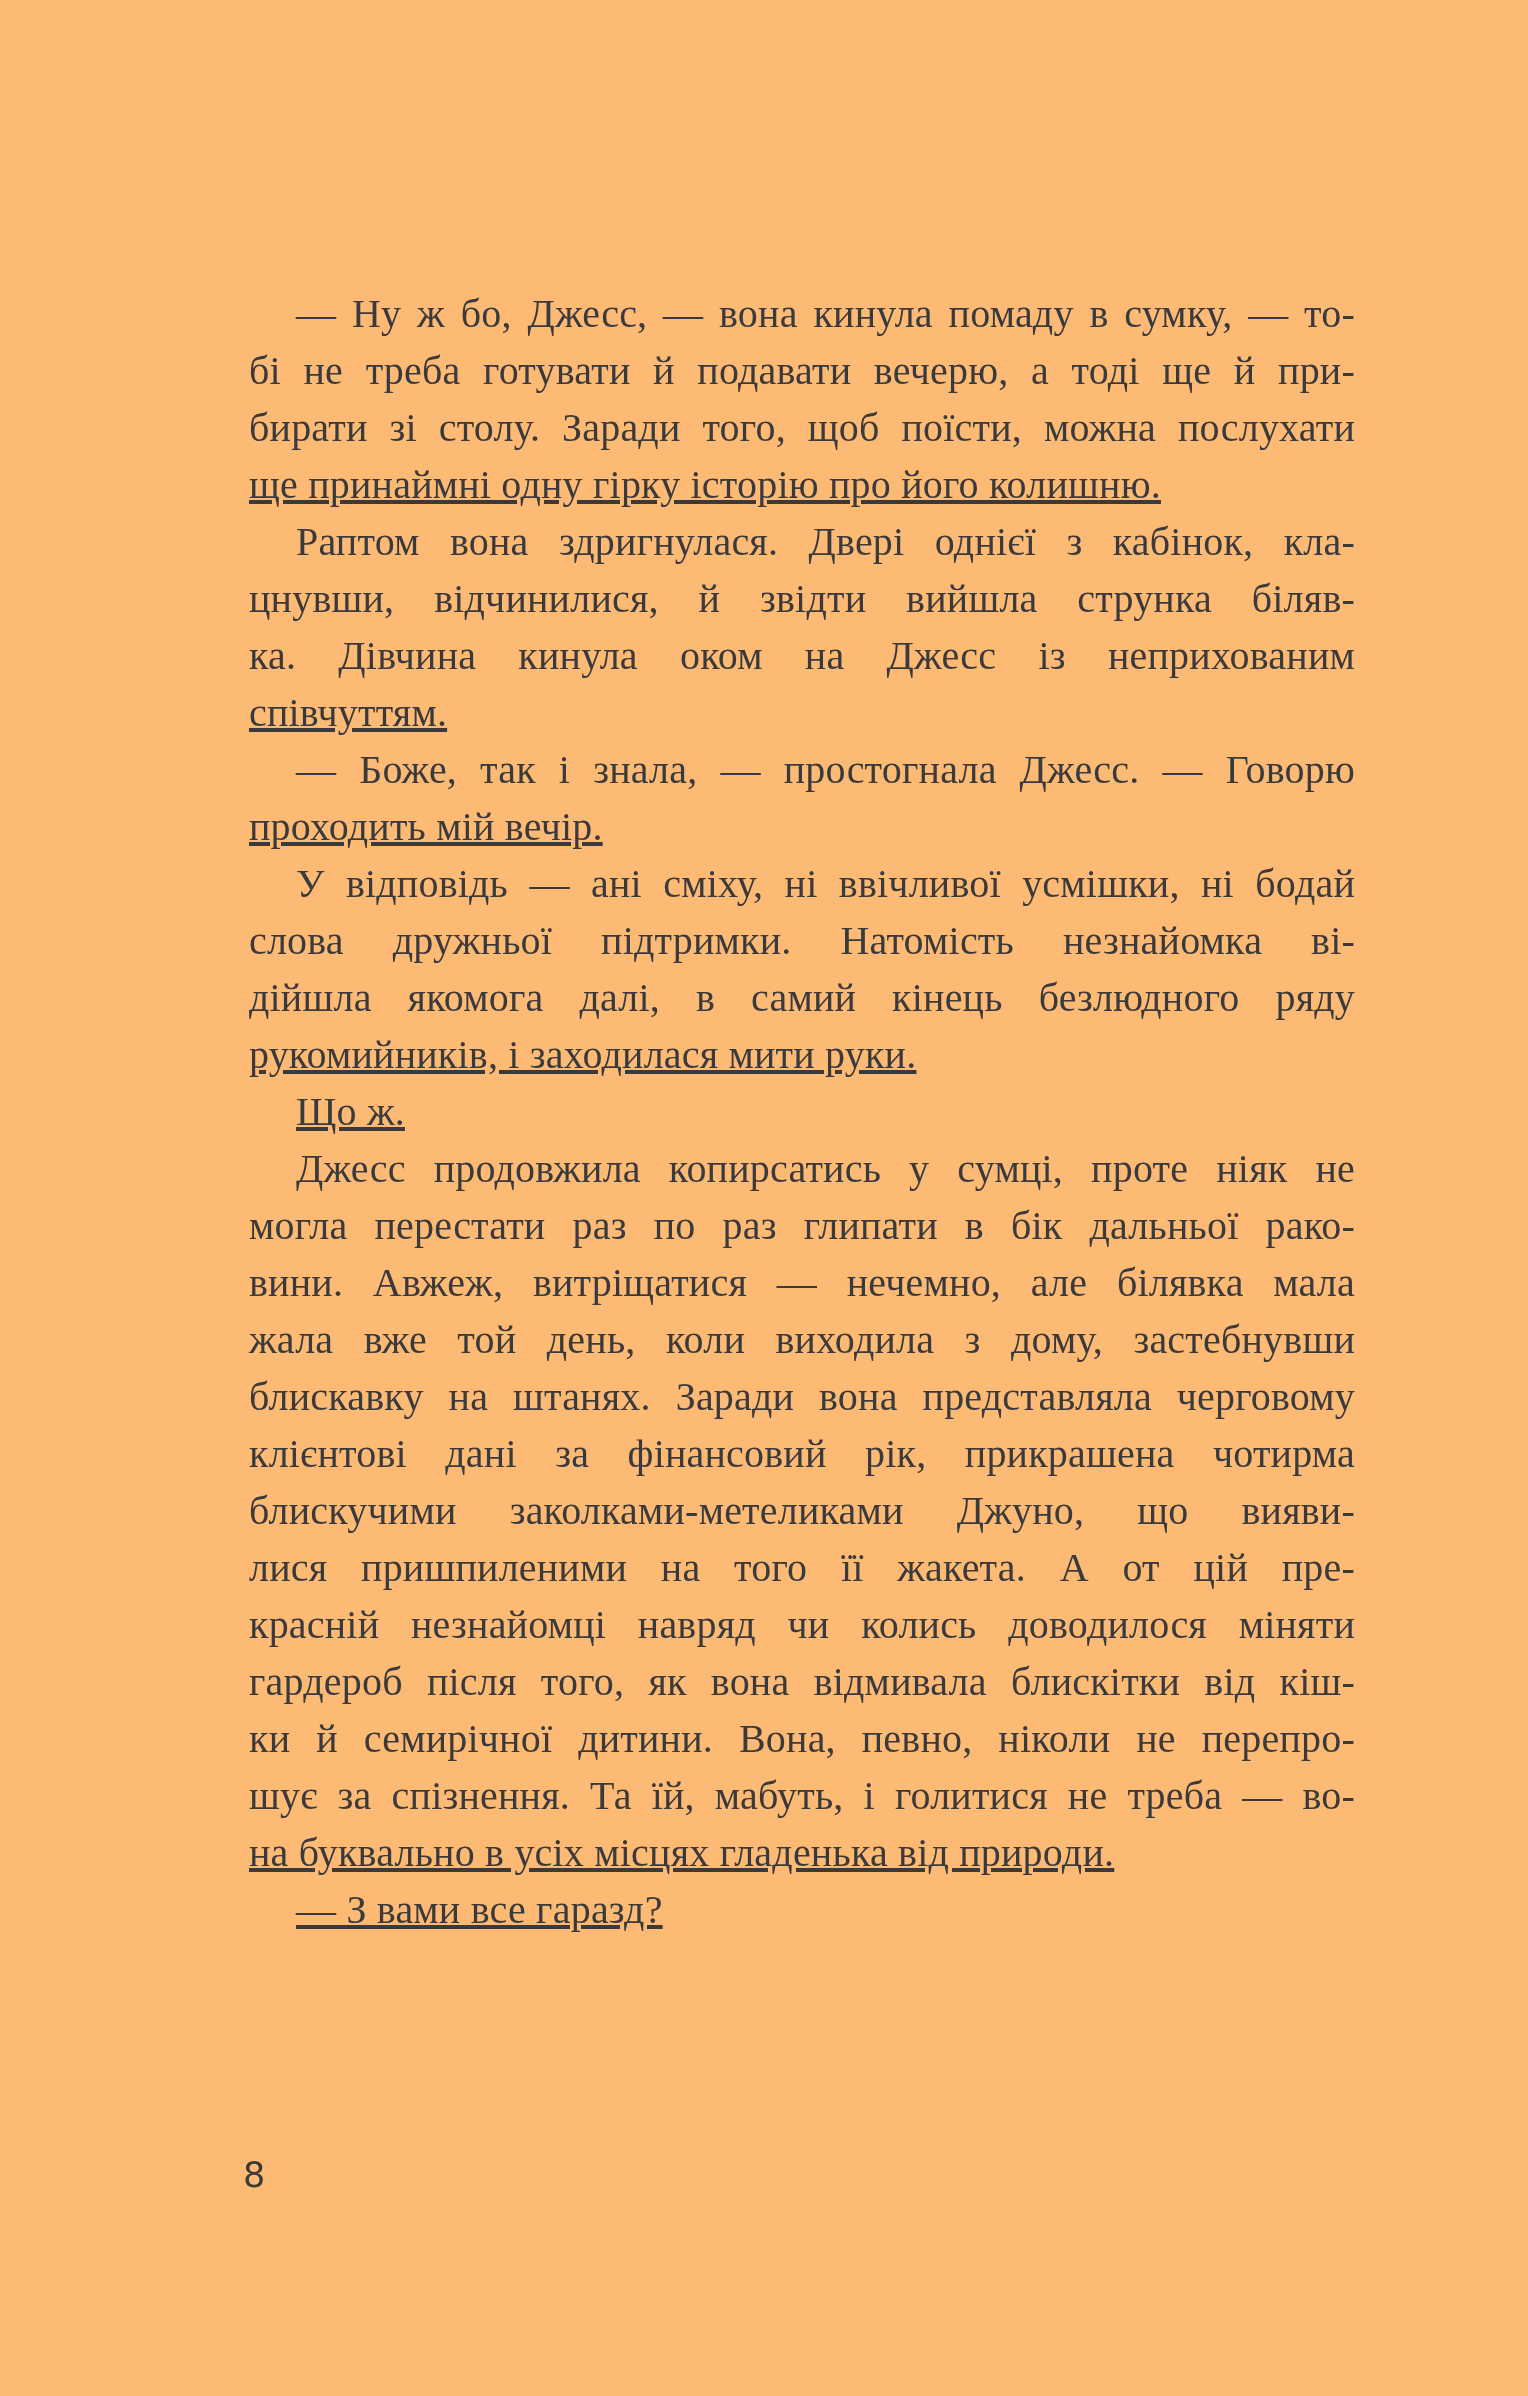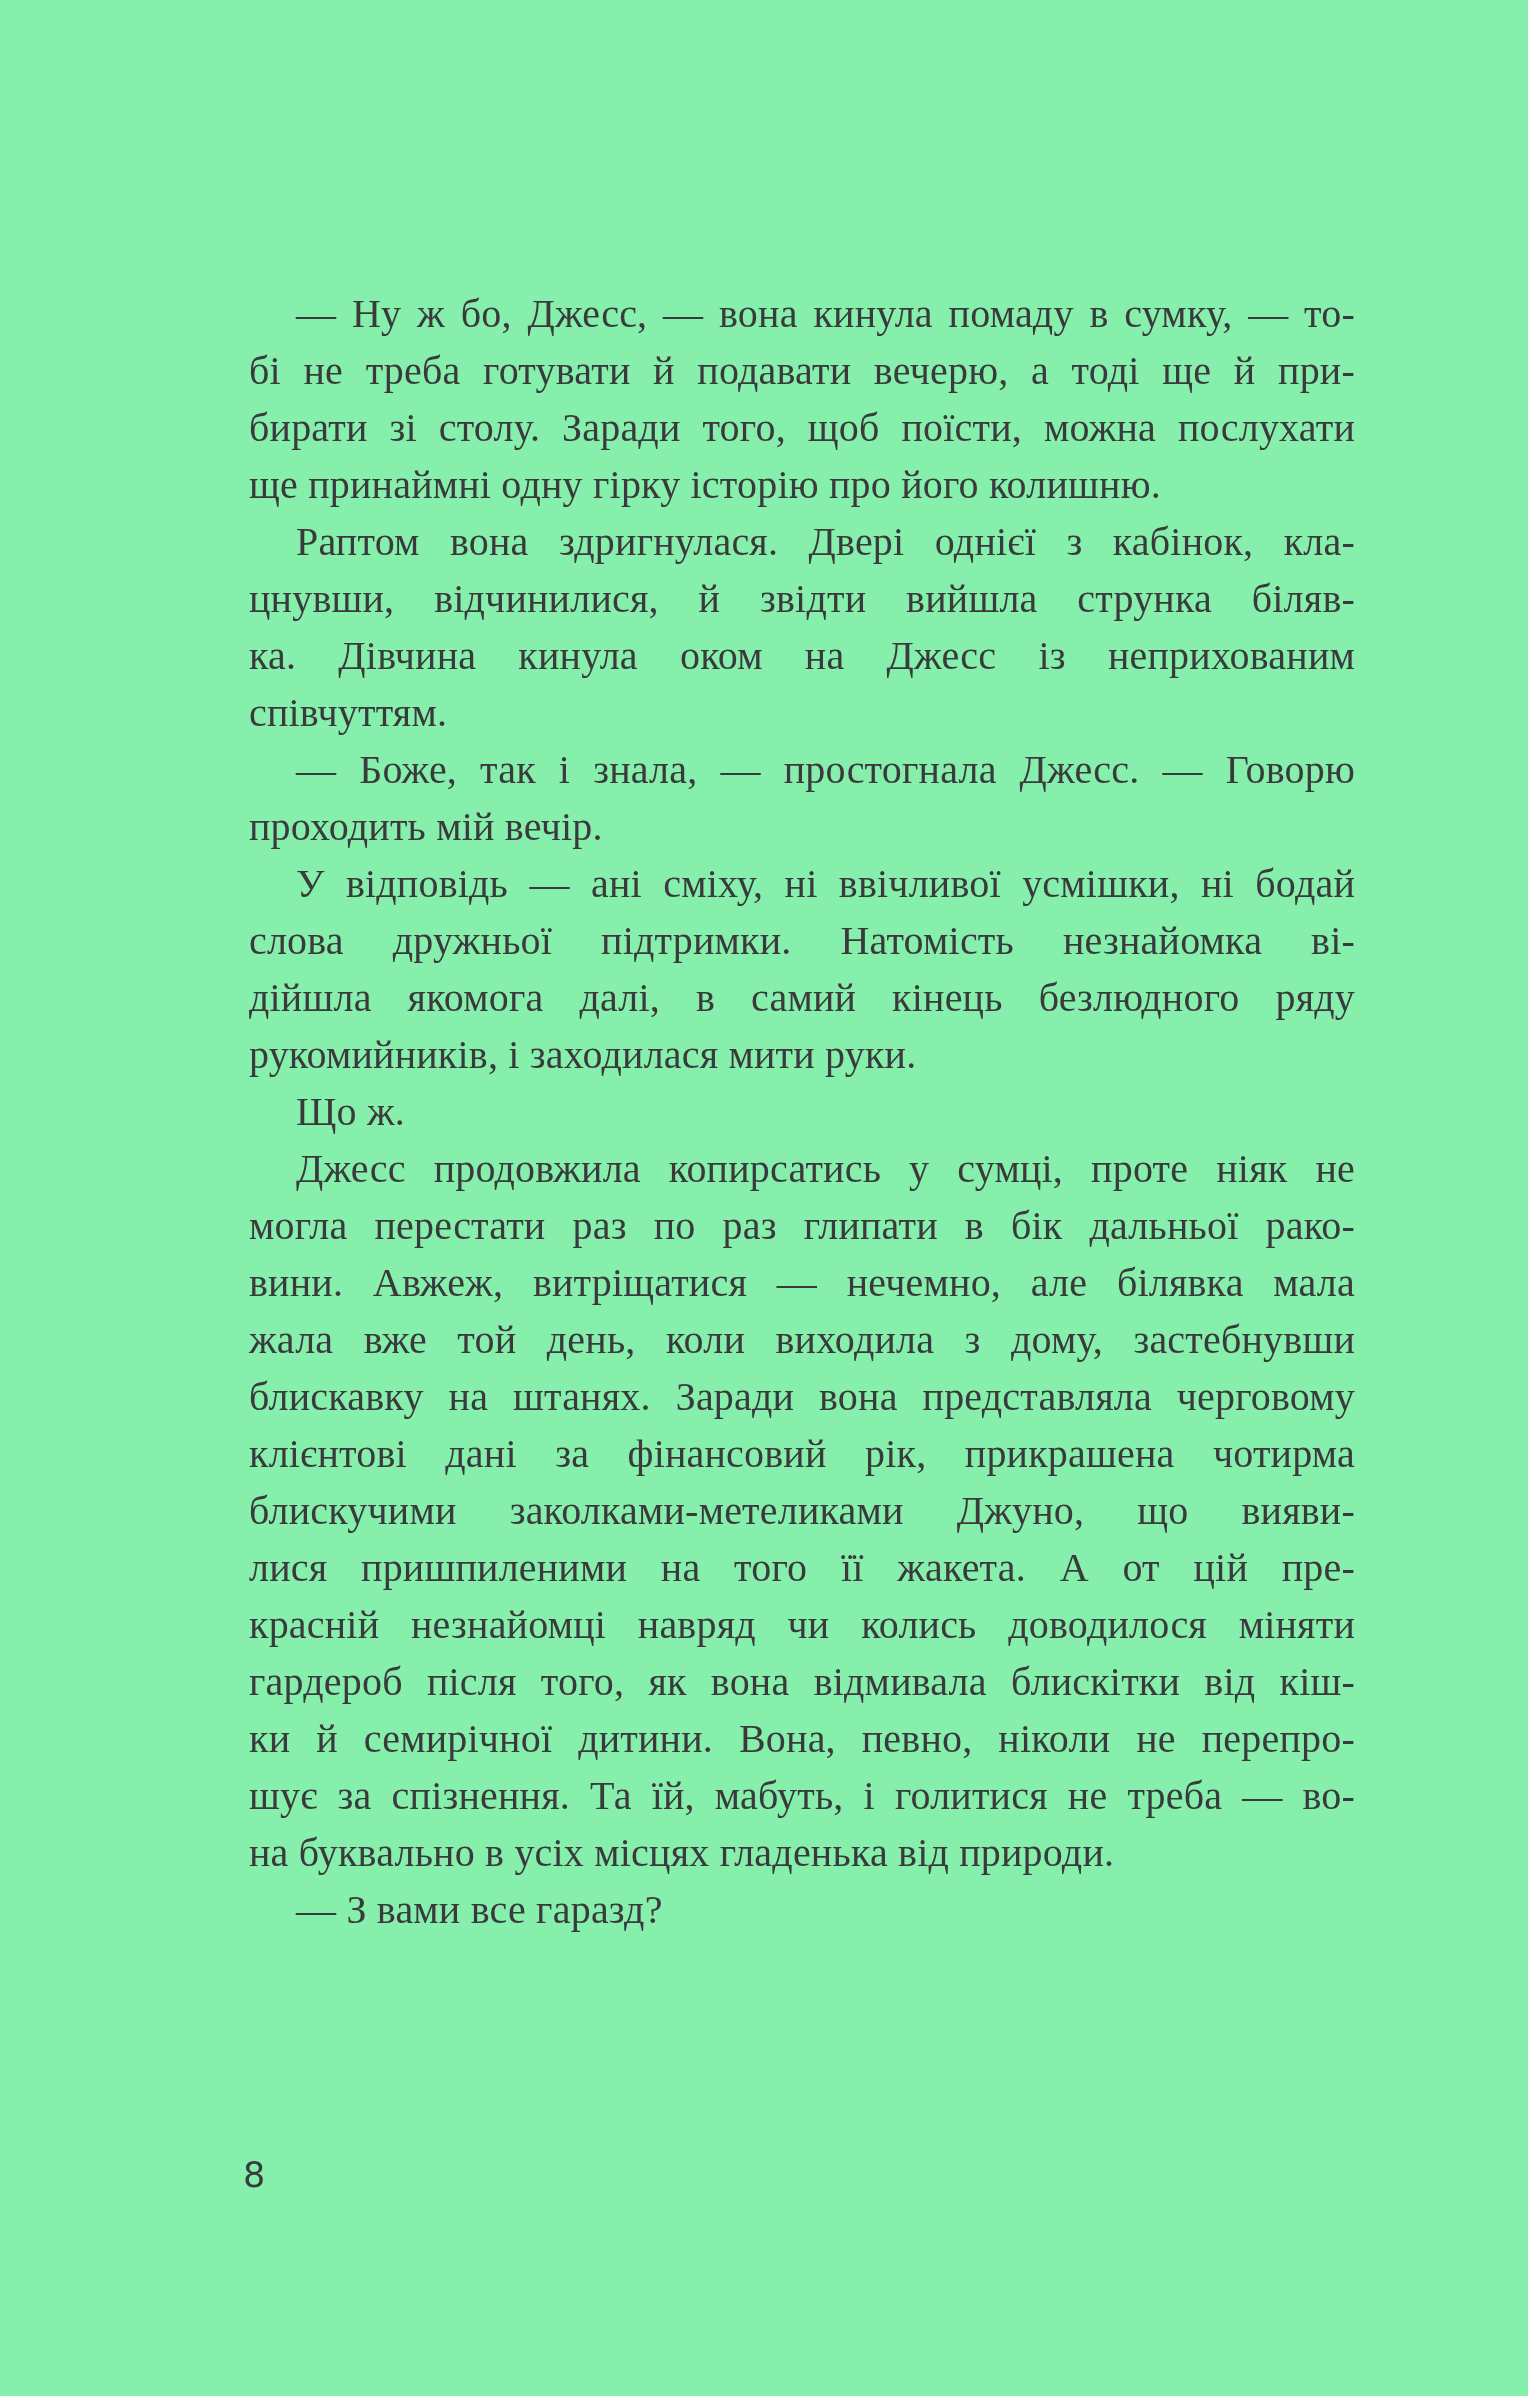--- a/index.html
+++ b/index.html
@@ -10,21 +10,21 @@
   body {
     width: 1528px;
     height: 2396px;
     position: relative;
     overflow: hidden;
     font-family: "Liberation Serif", "DejaVu Serif", serif;
   }
   .page {
     position: absolute;
     inset: 0;
-    background: #86efac;
+    background: #fdba74;
   }
   .text-block {
     position: absolute;
     left: 249px;
     top: 285px;
     width: 1106px;
     color: #3a3a3c;
     font-size: 40px;
     line-height: 57px;
     letter-spacing: 0.2px;
@@ -34,20 +34,21 @@
     text-align: justify;
     text-align-last: justify;
     white-space: normal;
     overflow: visible;
   }
   .line.para-start {
     text-indent: 47px;
   }
   .line.para-end {
     text-align-last: left;
+    text-decoration: underline;
   }
   .page-number {
     position: absolute;
     left: 243px;
     top: 2156px;
     color: #3a3a3c;
     font-family: "DejaVu Sans", "Liberation Sans", sans-serif;
     font-size: 35px;
     line-height: 39px;
   }

